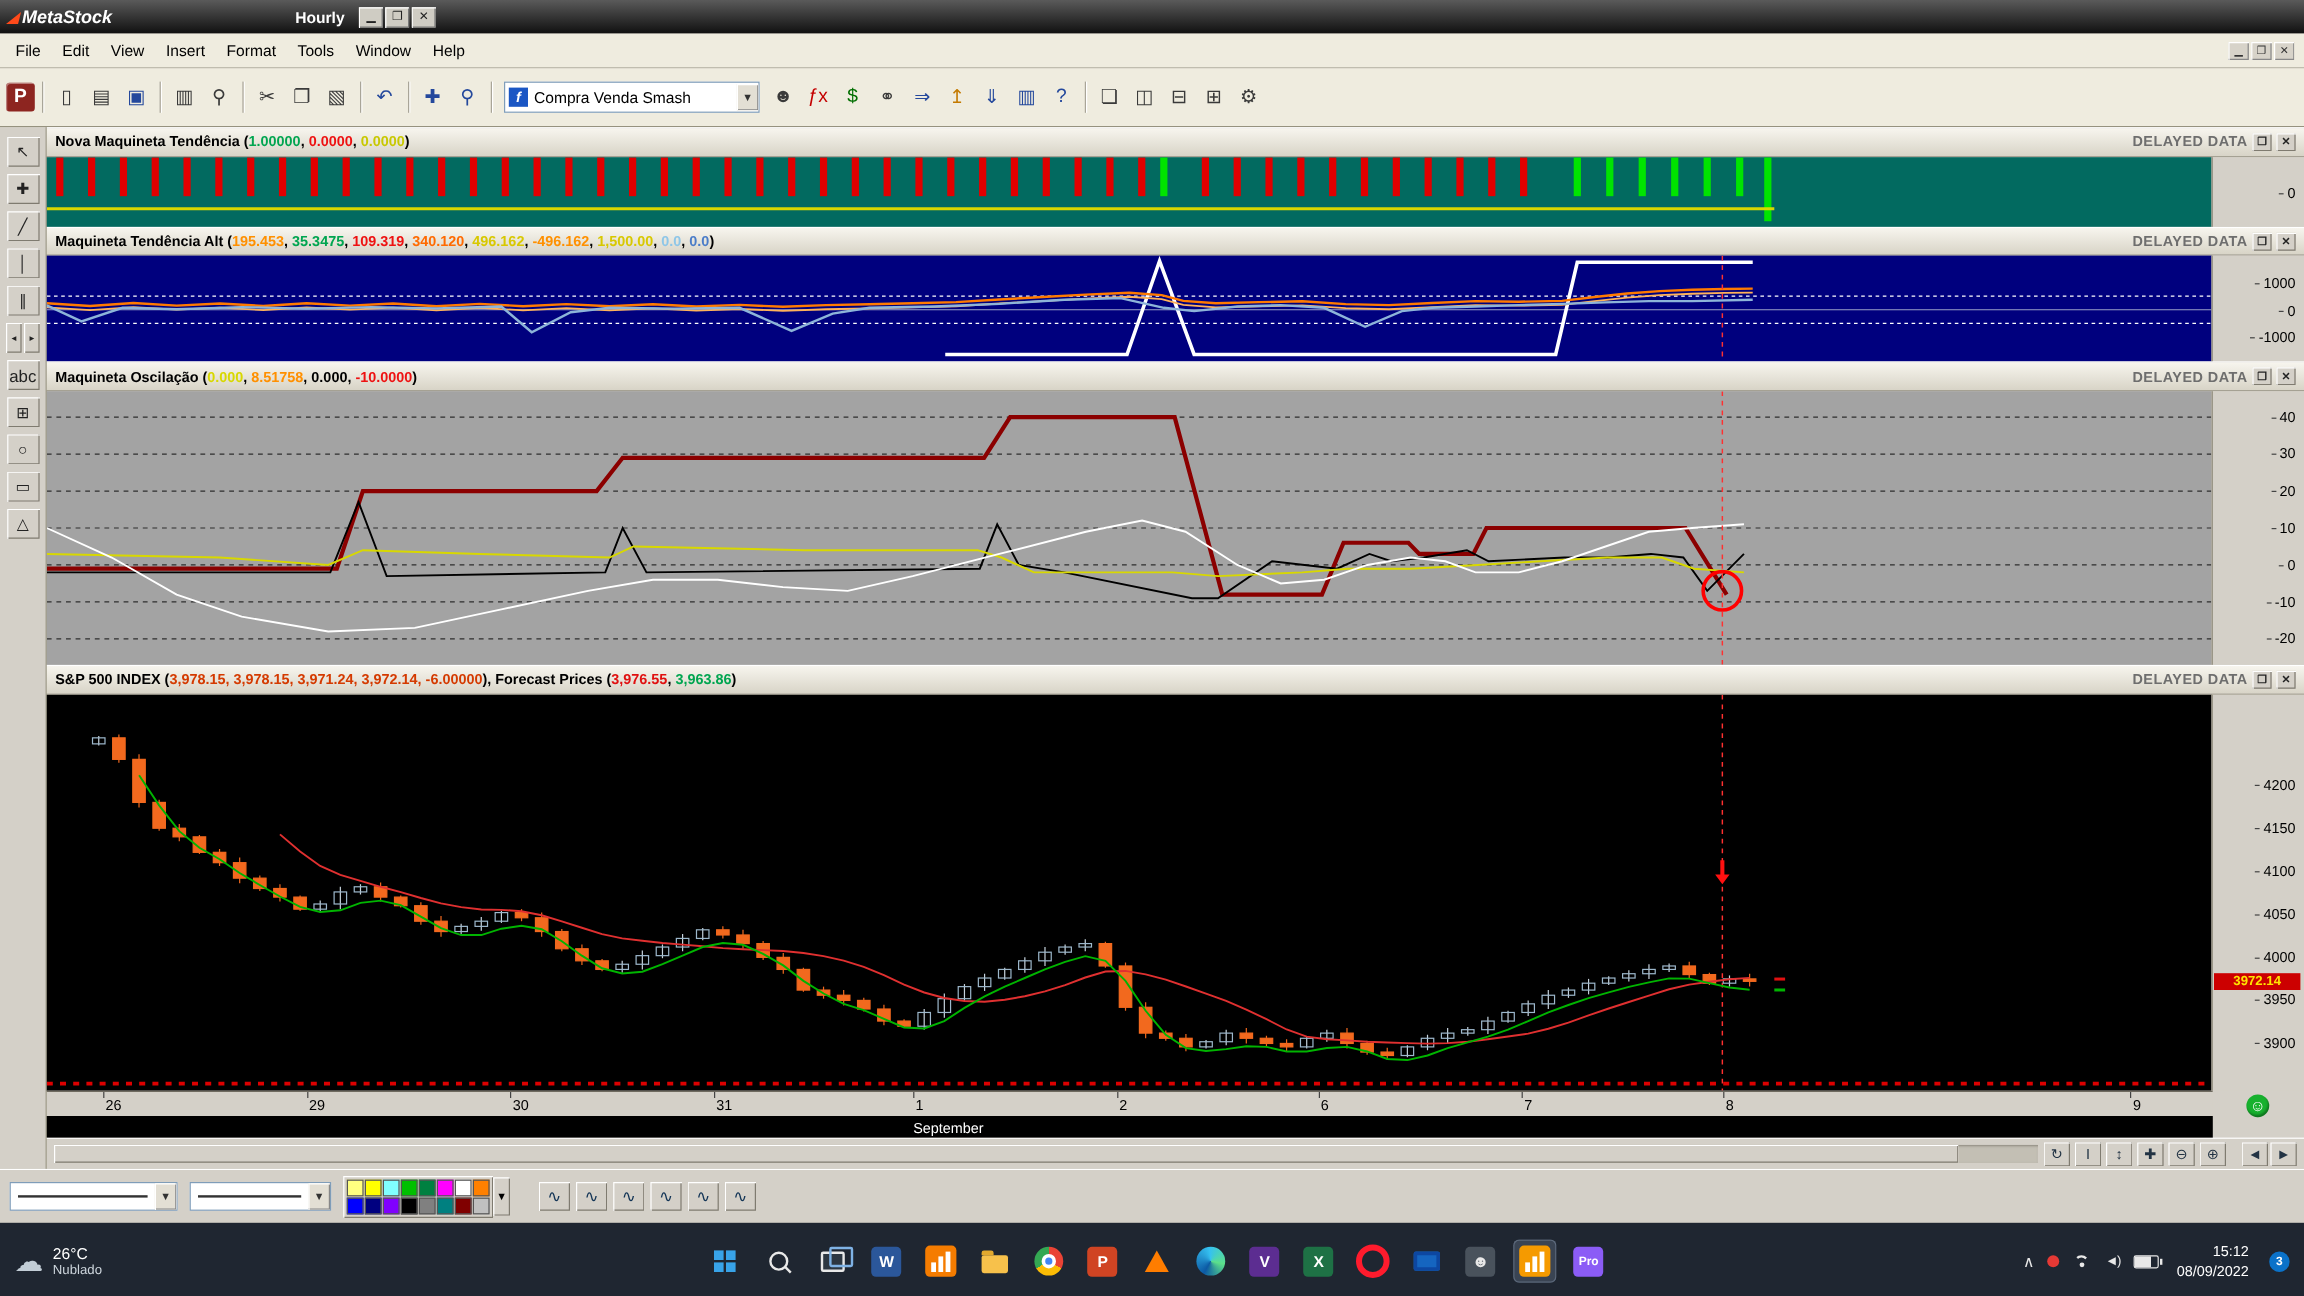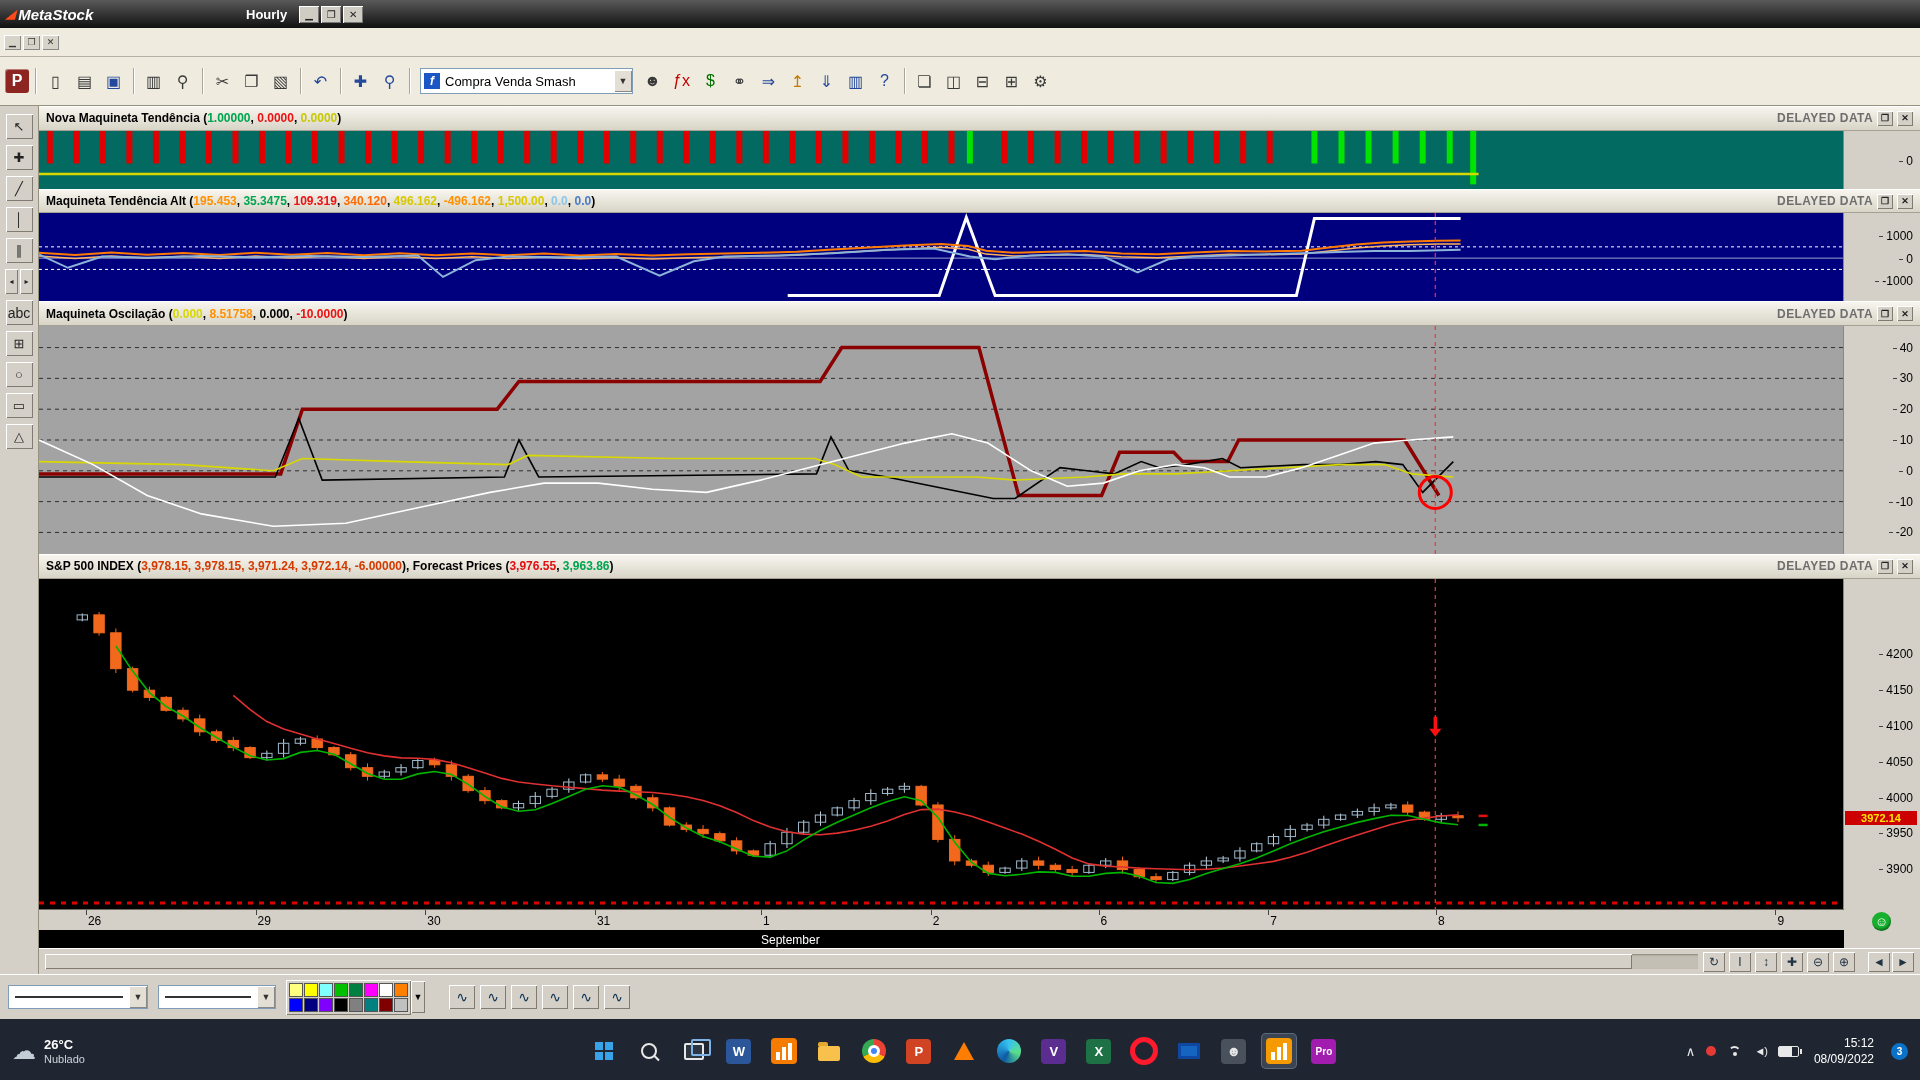--- a/index.html
+++ b/index.html
@@ -94,21 +94,21 @@
   .pal{border:1px solid #555;box-sizing:border-box;}
   .pal-arrow{width:14px;height:32px;background:#d4d0c8;box-shadow:inset 1px 1px 0 #fff,inset -1px -1px 0 #7f7b70;
              display:flex;align-items:center;justify-content:center;font-size:9px;}
   .chart-btns{display:flex;gap:5px;margin-left:14px;}
   .cbtn{width:26px;height:24px;background:#d4d0c8;box-shadow:inset 1px 1px 0 #fff,inset -1px -1px 0 #7f7b70;
         display:flex;align-items:center;justify-content:center;font-size:14px;color:#135;}
   
   .taskbar{height:64px;background:#1f2631;display:flex;align-items:center;color:#fff;padding:0 12px;}
   .weather{display:flex;align-items:center;gap:8px;width:230px;}
   .weather-icon{font-size:24px;color:#c2cdd6;}
-  .weather-temp{font-size:13px;font-weight:bold;line-height:1.2;}
+  .weather-temp{font-size:13px;font-weight:normal;line-height:1.2;}
   .weather-cond{font-size:11px;color:#cdd5dc;}
   .tb-center{flex:1;display:flex;justify-content:center;align-items:center;gap:9px;}
   .app{width:36px;height:36px;border-radius:5px;display:flex;align-items:center;justify-content:center;}
   .app.active{background:#3a4453;box-shadow:inset 0 0 0 1px #5d6a7c;}
   .app-letter{width:25px;height:25px;border-radius:4px;color:#fff;font-weight:bold;font-size:13px;
               display:flex;align-items:center;justify-content:center;}
   .bars-box{width:26px;height:26px;border-radius:4px;display:flex;align-items:flex-end;justify-content:center;
             gap:2px;padding-bottom:4px;box-sizing:border-box;}
   .bars-box span{width:4px;background:#fff;}
   .start-grid{width:18px;height:18px;display:grid;grid-template-columns:8px 8px;grid-template-rows:8px 8px;gap:2px;}
@@ -159,20 +159,30 @@
     </div>
     <div class="tb-period">Hourly</div>
     <div class="winbtns">
         <span class="winbtn">▁</span>
         <span class="winbtn">❐</span>
         <span class="winbtn">✕</span>
       </div>
   </div>
 
   <div class="menu-bar">
+    <div class="menu-items">
+        <span class="menu-item">File</span>
+        <span class="menu-item">Edit</span>
+        <span class="menu-item">View</span>
+        <span class="menu-item">Insert</span>
+        <span class="menu-item">Format</span>
+        <span class="menu-item">Tools</span>
+        <span class="menu-item">Window</span>
+        <span class="menu-item">Help</span>
+      </div>
     <div class="menu-winbtns">
         <span class="mwb">▁</span>
         <span class="mwb">❐</span>
         <span class="mwb">✕</span>
       </div>
   </div>
 
   <div class="toolbar">
       <div class="tb-btn power">P</div>
       <span class="tb-sep"></span>
@@ -720,21 +730,21 @@
           <div class="face">☻</div>
         </div>
         <div class="app active">
           <div class="bars-box" style="background: rgb(245, 154, 0);">
             <span style="height: 8px;"></span>
             <span style="height: 13px;"></span>
             <span style="height: 17px;"></span>
           </div>
         </div>
         <div class="app">
-          <div class="app-letter" style="background: #a21caf; font-size: 10px;">Pro</div>
+          <div class="app-letter" style="background: #8b5cf6; font-size: 10px;">Pro</div>
         </div>
       </div>
     <div class="tray" id="tb-tray">
       <div class="tray-glyph">∧</div>
         <div class="reddot"></div>
         <div class="wifi"></div>
         <div class="vol">◄)</div>
         <div class="batt"></div>
         <div class="clock">
         <div>15:12</div>

